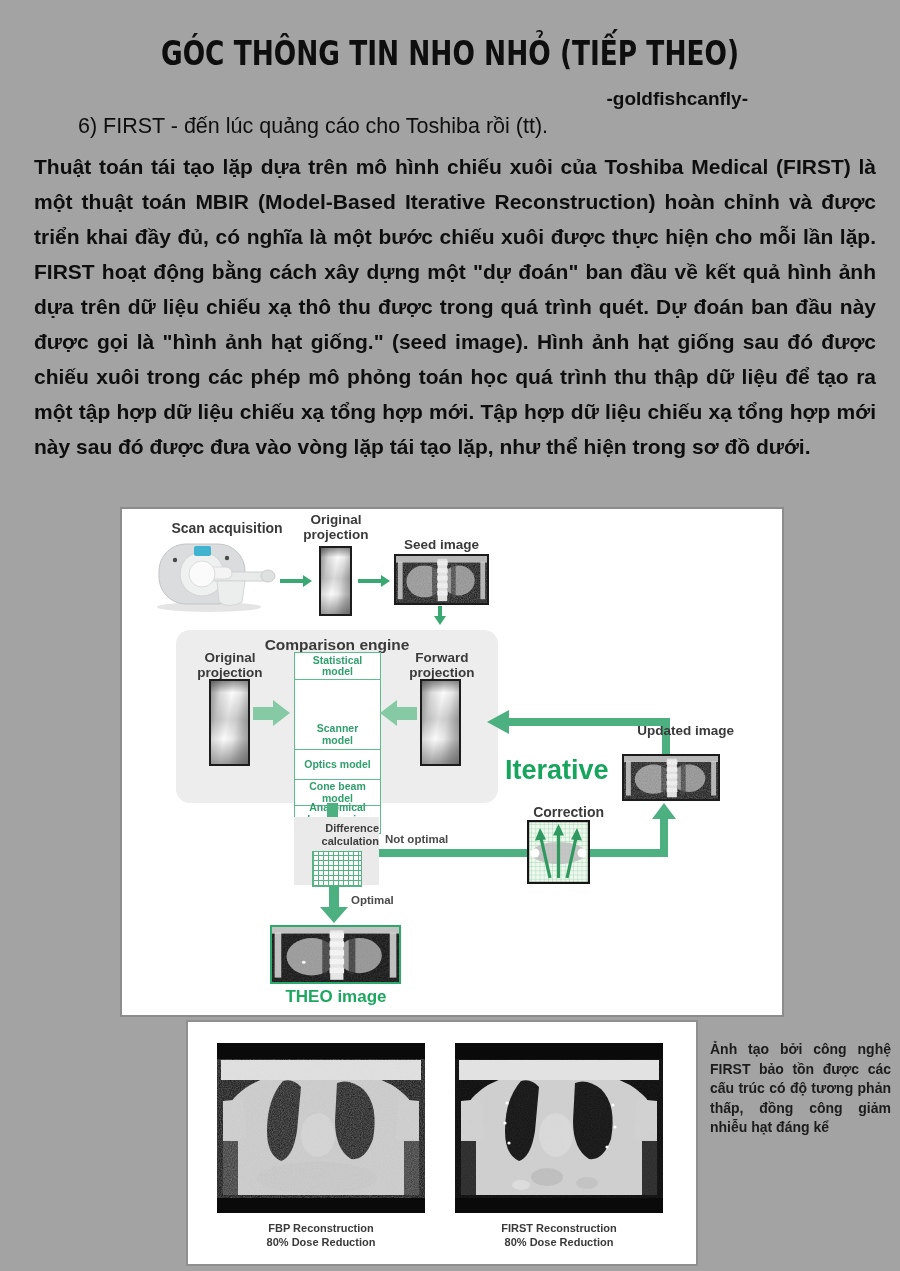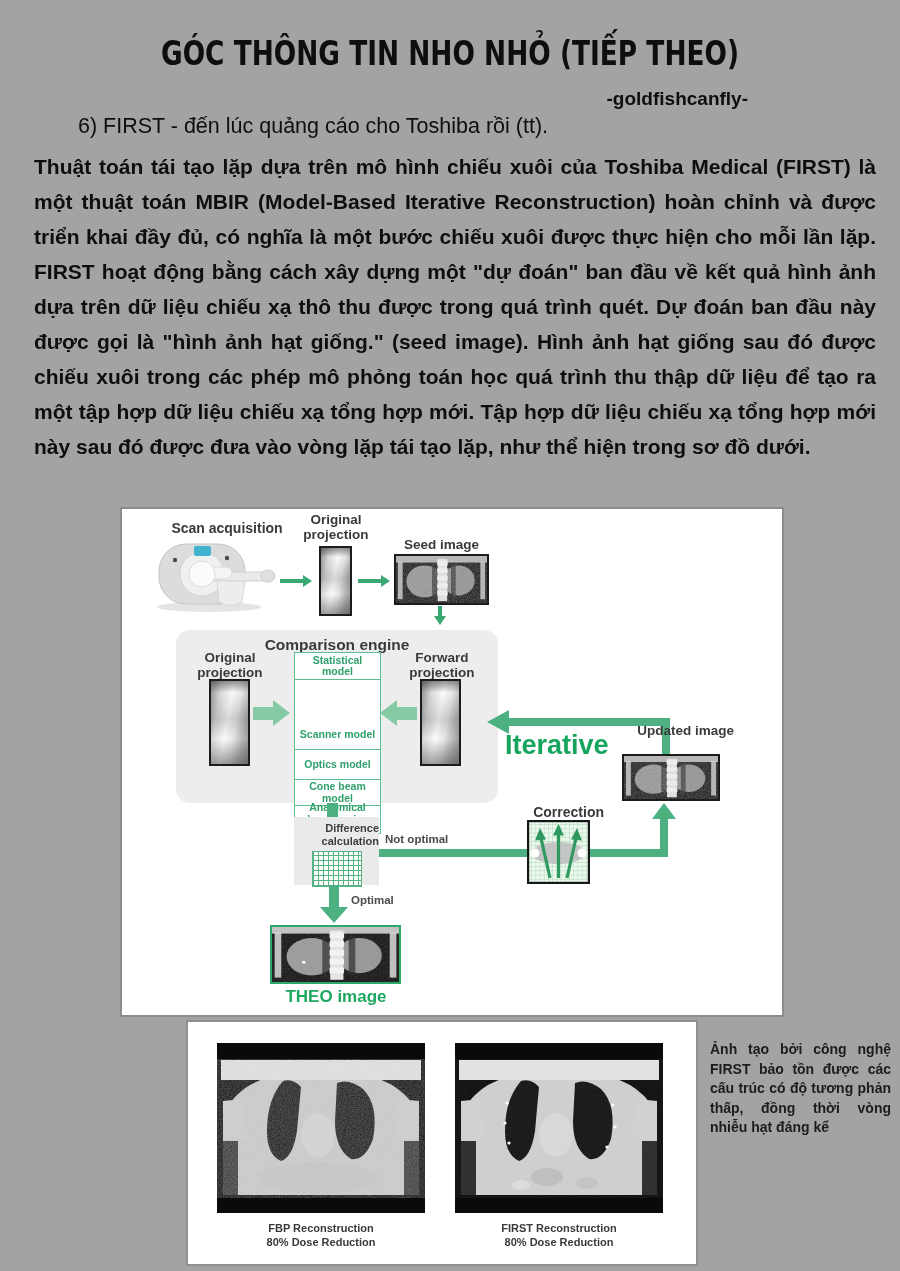--- a/index.html
+++ b/index.html
@@ -25,21 +25,21 @@
   .proj-strip{border:2px solid #1c1c1c;
     background:
       linear-gradient(180deg, rgba(60,60,60,.55) 0%, rgba(255,255,255,0) 14%,
         rgba(0,0,0,.14) 46%, rgba(255,255,255,0) 70%, rgba(70,70,70,.5) 100%),
       linear-gradient(100deg,#8c8c8c 0%,#d9d9d9 22%,#fbfbfb 45%,#e8e8e8 62%,#b3b3b3 82%,#8f8f8f 100%);}
 
   .panel{background:#ededed;border-radius:14px;}
   .models{display:flex;flex-direction:column;width:85px;border:1.5px solid #5cbd8d;background:#fff;}
   .mcell{display:flex;align-items:center;justify-content:center;text-align:center;
          color:#2fa06c;font-weight:bold;font-size:10.5px;line-height:11.5px;
-         border-bottom:1.5px solid #5cbd8d;padding:1px 2px;box-sizing:border-box;}
+         border-bottom:1.5px solid #5cbd8d;padding:1px 8px;box-sizing:border-box;}
   .mcell:last-child{border-bottom:none;}
   .m1{height:27px;}.m2{height:30px;margin-top:40px;}.m3{height:30px;}.m4{height:26px;}.m5{height:27px;}
 
   
   .arrow-r{display:flex;align-items:center;height:12px;}
   .ar-shaft{width:23px;height:3.5px;background:#3aa873;}
   .ar-head{width:0;height:0;border-left:9px solid #3aa873;border-top:6px solid transparent;border-bottom:6px solid transparent;}
   .arrow-d{display:flex;flex-direction:column;align-items:center;width:14px;}
   .ad-shaft{width:3.5px;height:10px;background:#3aa873;}
   .ad-head{width:0;height:0;border-top:9px solid #3aa873;border-left:6px solid transparent;border-right:6px solid transparent;}
@@ -169,21 +169,21 @@
     </div>
     <div class="abs block-arrow" style="left:258px;top:191px;">
       <div class="ba-head-l"></div>
         <div class="ba-shaft"></div>
     </div>
 
     <div class="abs head-left" style="left:365px;top:201px;"></div>
     <div class="abs shaft" style="left:387px;top:209px;width:161px;height:8px;"></div>
     <div class="abs shaft" style="left:540px;top:209px;width:8px;height:38px;"></div>
 
-    <div class="abs iterative" style="left:383px;top:221px;">Iterative</div>
+    <div class="abs iterative" style="left:383px;top:246px;">Iterative</div>
     <div class="abs dlabel lab13" style="left:490px;top:214px;width:122px;text-align:right;">Updated image</div>
 
     <svg class="abs ct-frame" style="left:500px;top:245px;" width="94" height="43" viewBox="0 0 96 50" preserveAspectRatio="none">
       <defs>
           <filter id="nz2" x="0" y="0" width="100%" height="100%">
         <feTurbulence type="fractalNoise" baseFrequency="0.75" numOctaves="2"></feTurbulence>
         <feColorMatrix type="matrix" values="0 0 0 0 0.62 0 0 0 0 0.62 0 0 0 0 0.62 0 0 0 0.95 0"></feColorMatrix>
       </filter>
         </defs>
       <rect width="96" height="50" fill="#0d0d0d"></rect>
@@ -329,16 +329,16 @@
       <div>FBP Reconstruction</div>
       <div>80% Dose Reduction</div>
     </div>
     <div class="abs caption" style="left:267px;top:200px;width:208px;">
       <div>FIRST Reconstruction</div>
       <div>80% Dose Reduction</div>
     </div>
   </div>
 
   <div class="abs sidenote">
-    <p>Ảnh tạo bởi công nghệ FIRST bảo tồn được các cấu trúc có độ tương phản thấp, đồng thời vòng nhiễu hạt đáng kể</p>
+    <p>Ảnh tạo bởi công nghệ FIRST bảo tồn được các cấu trúc có độ tương phản thấp, đồng công giảm nhiễu hạt đáng kể</p>
   </div>
 
 </div>
 
 </body></html>

